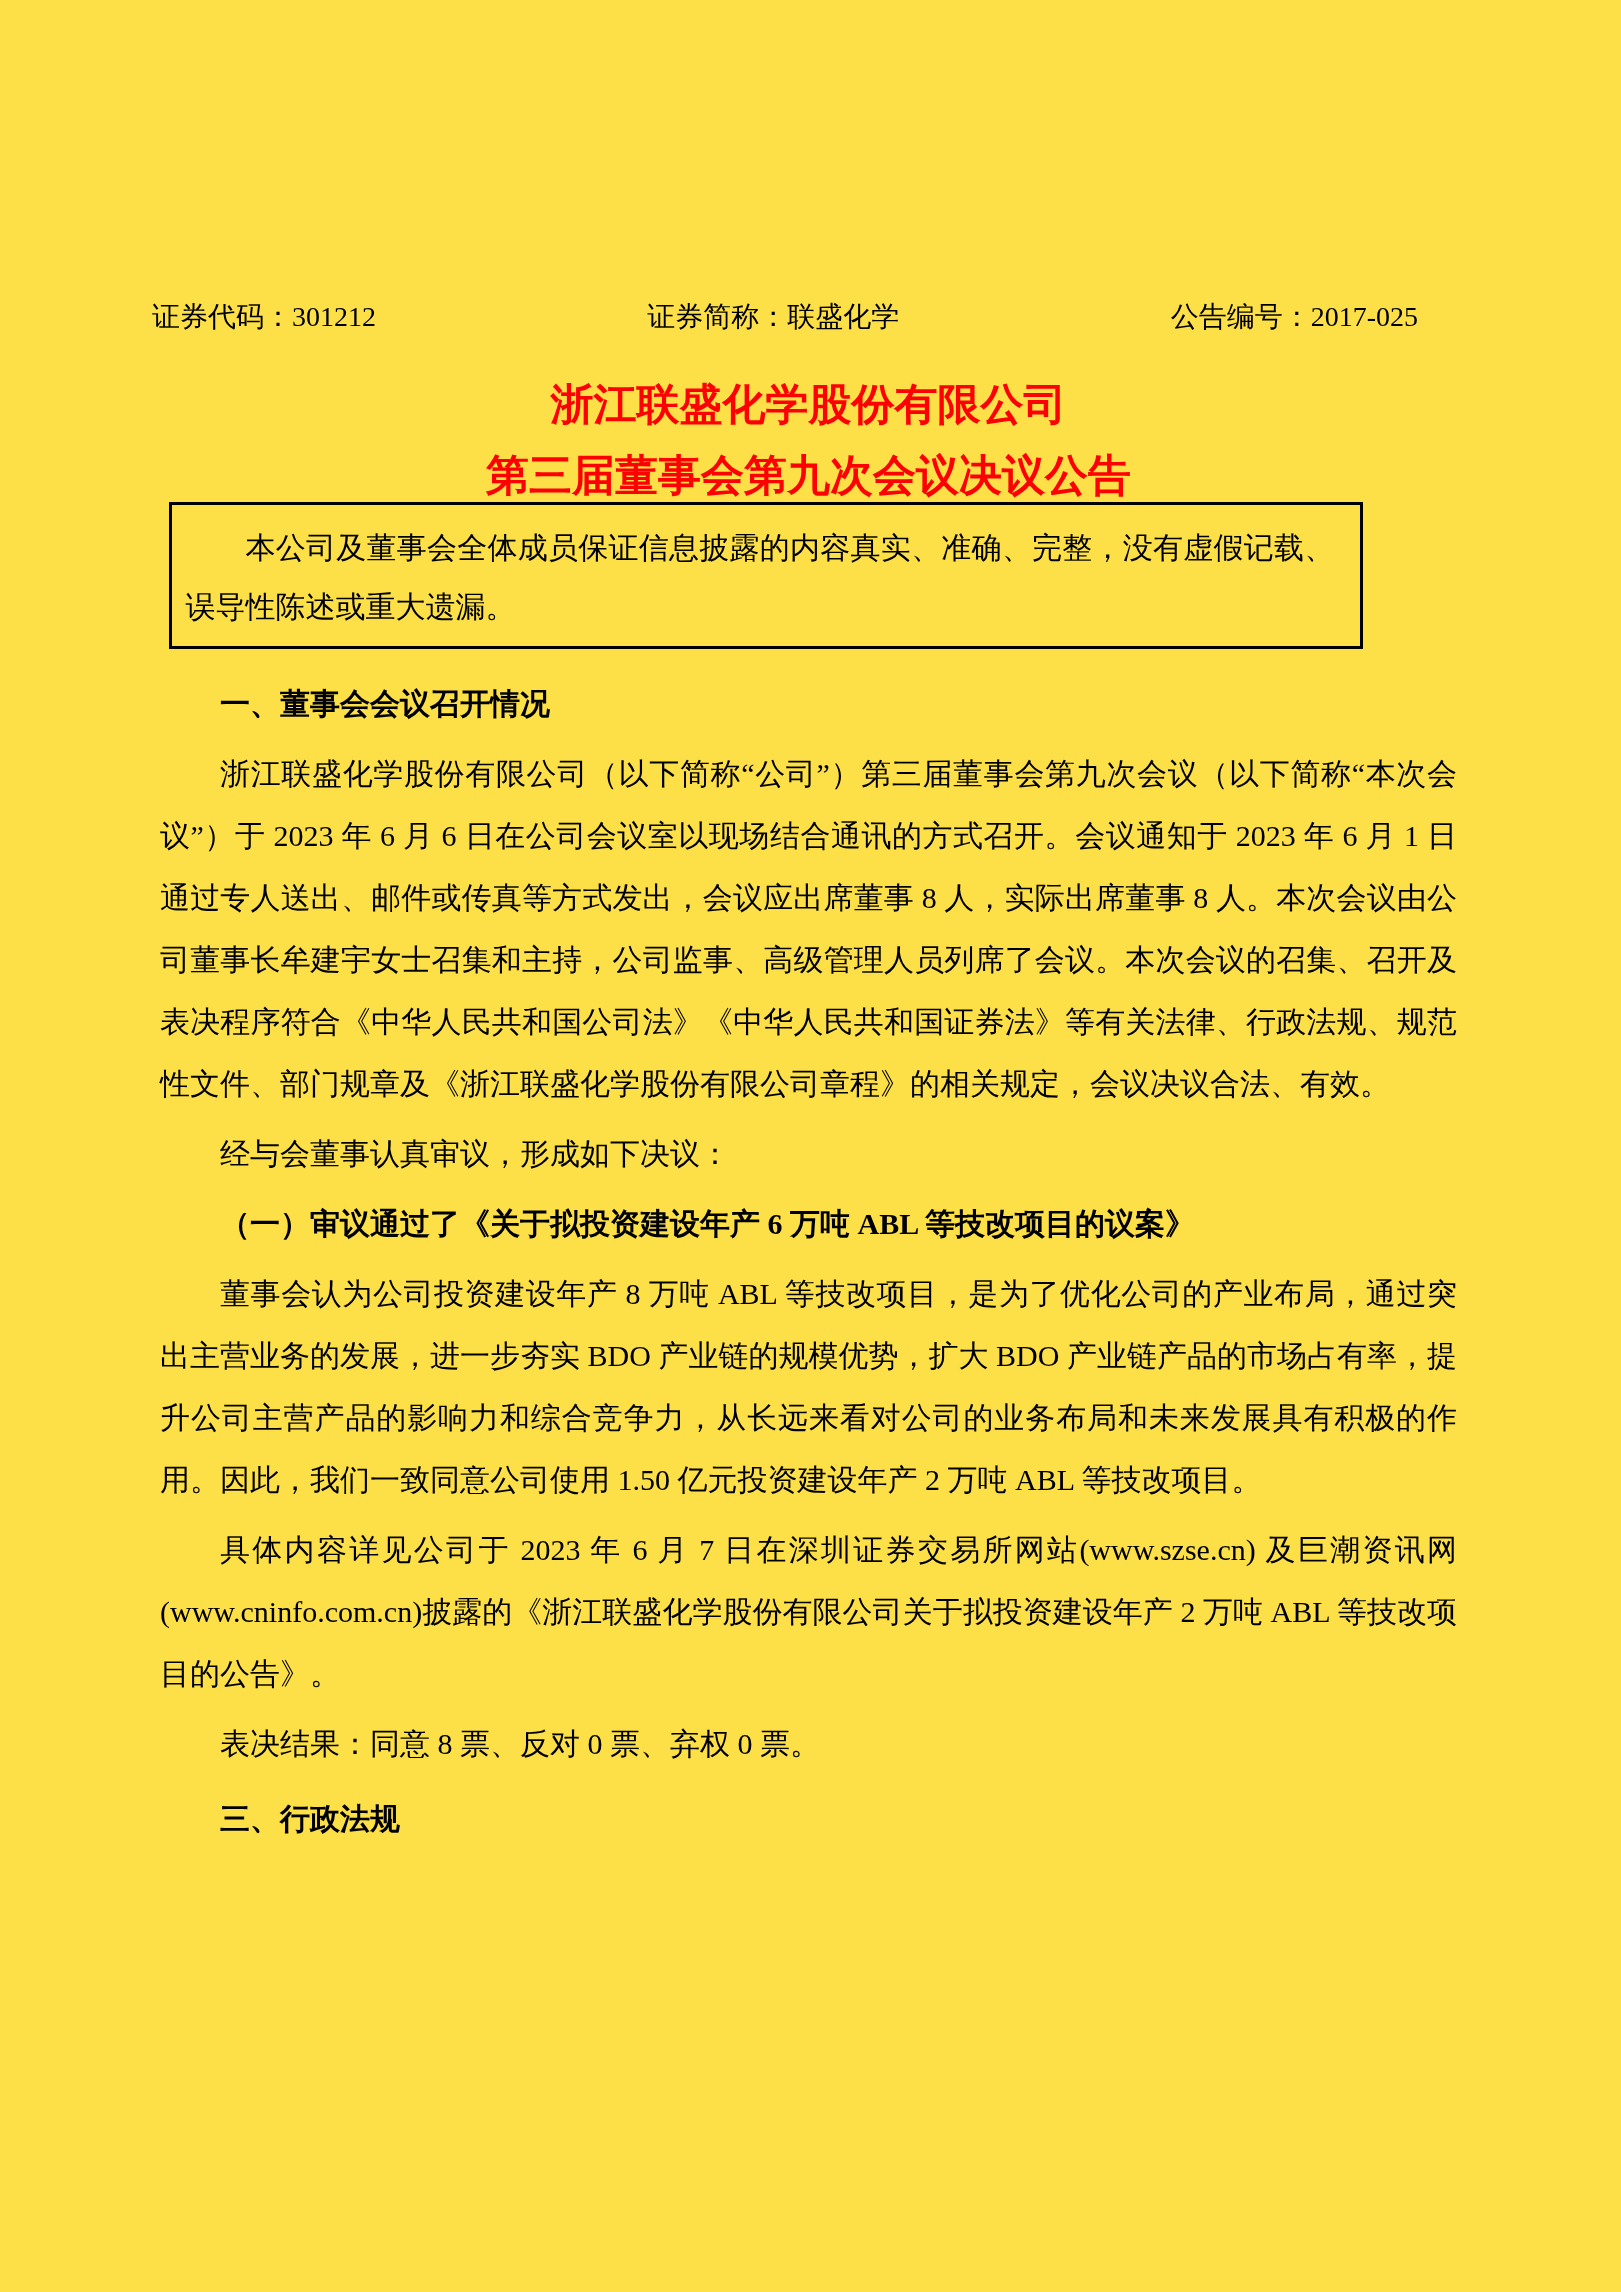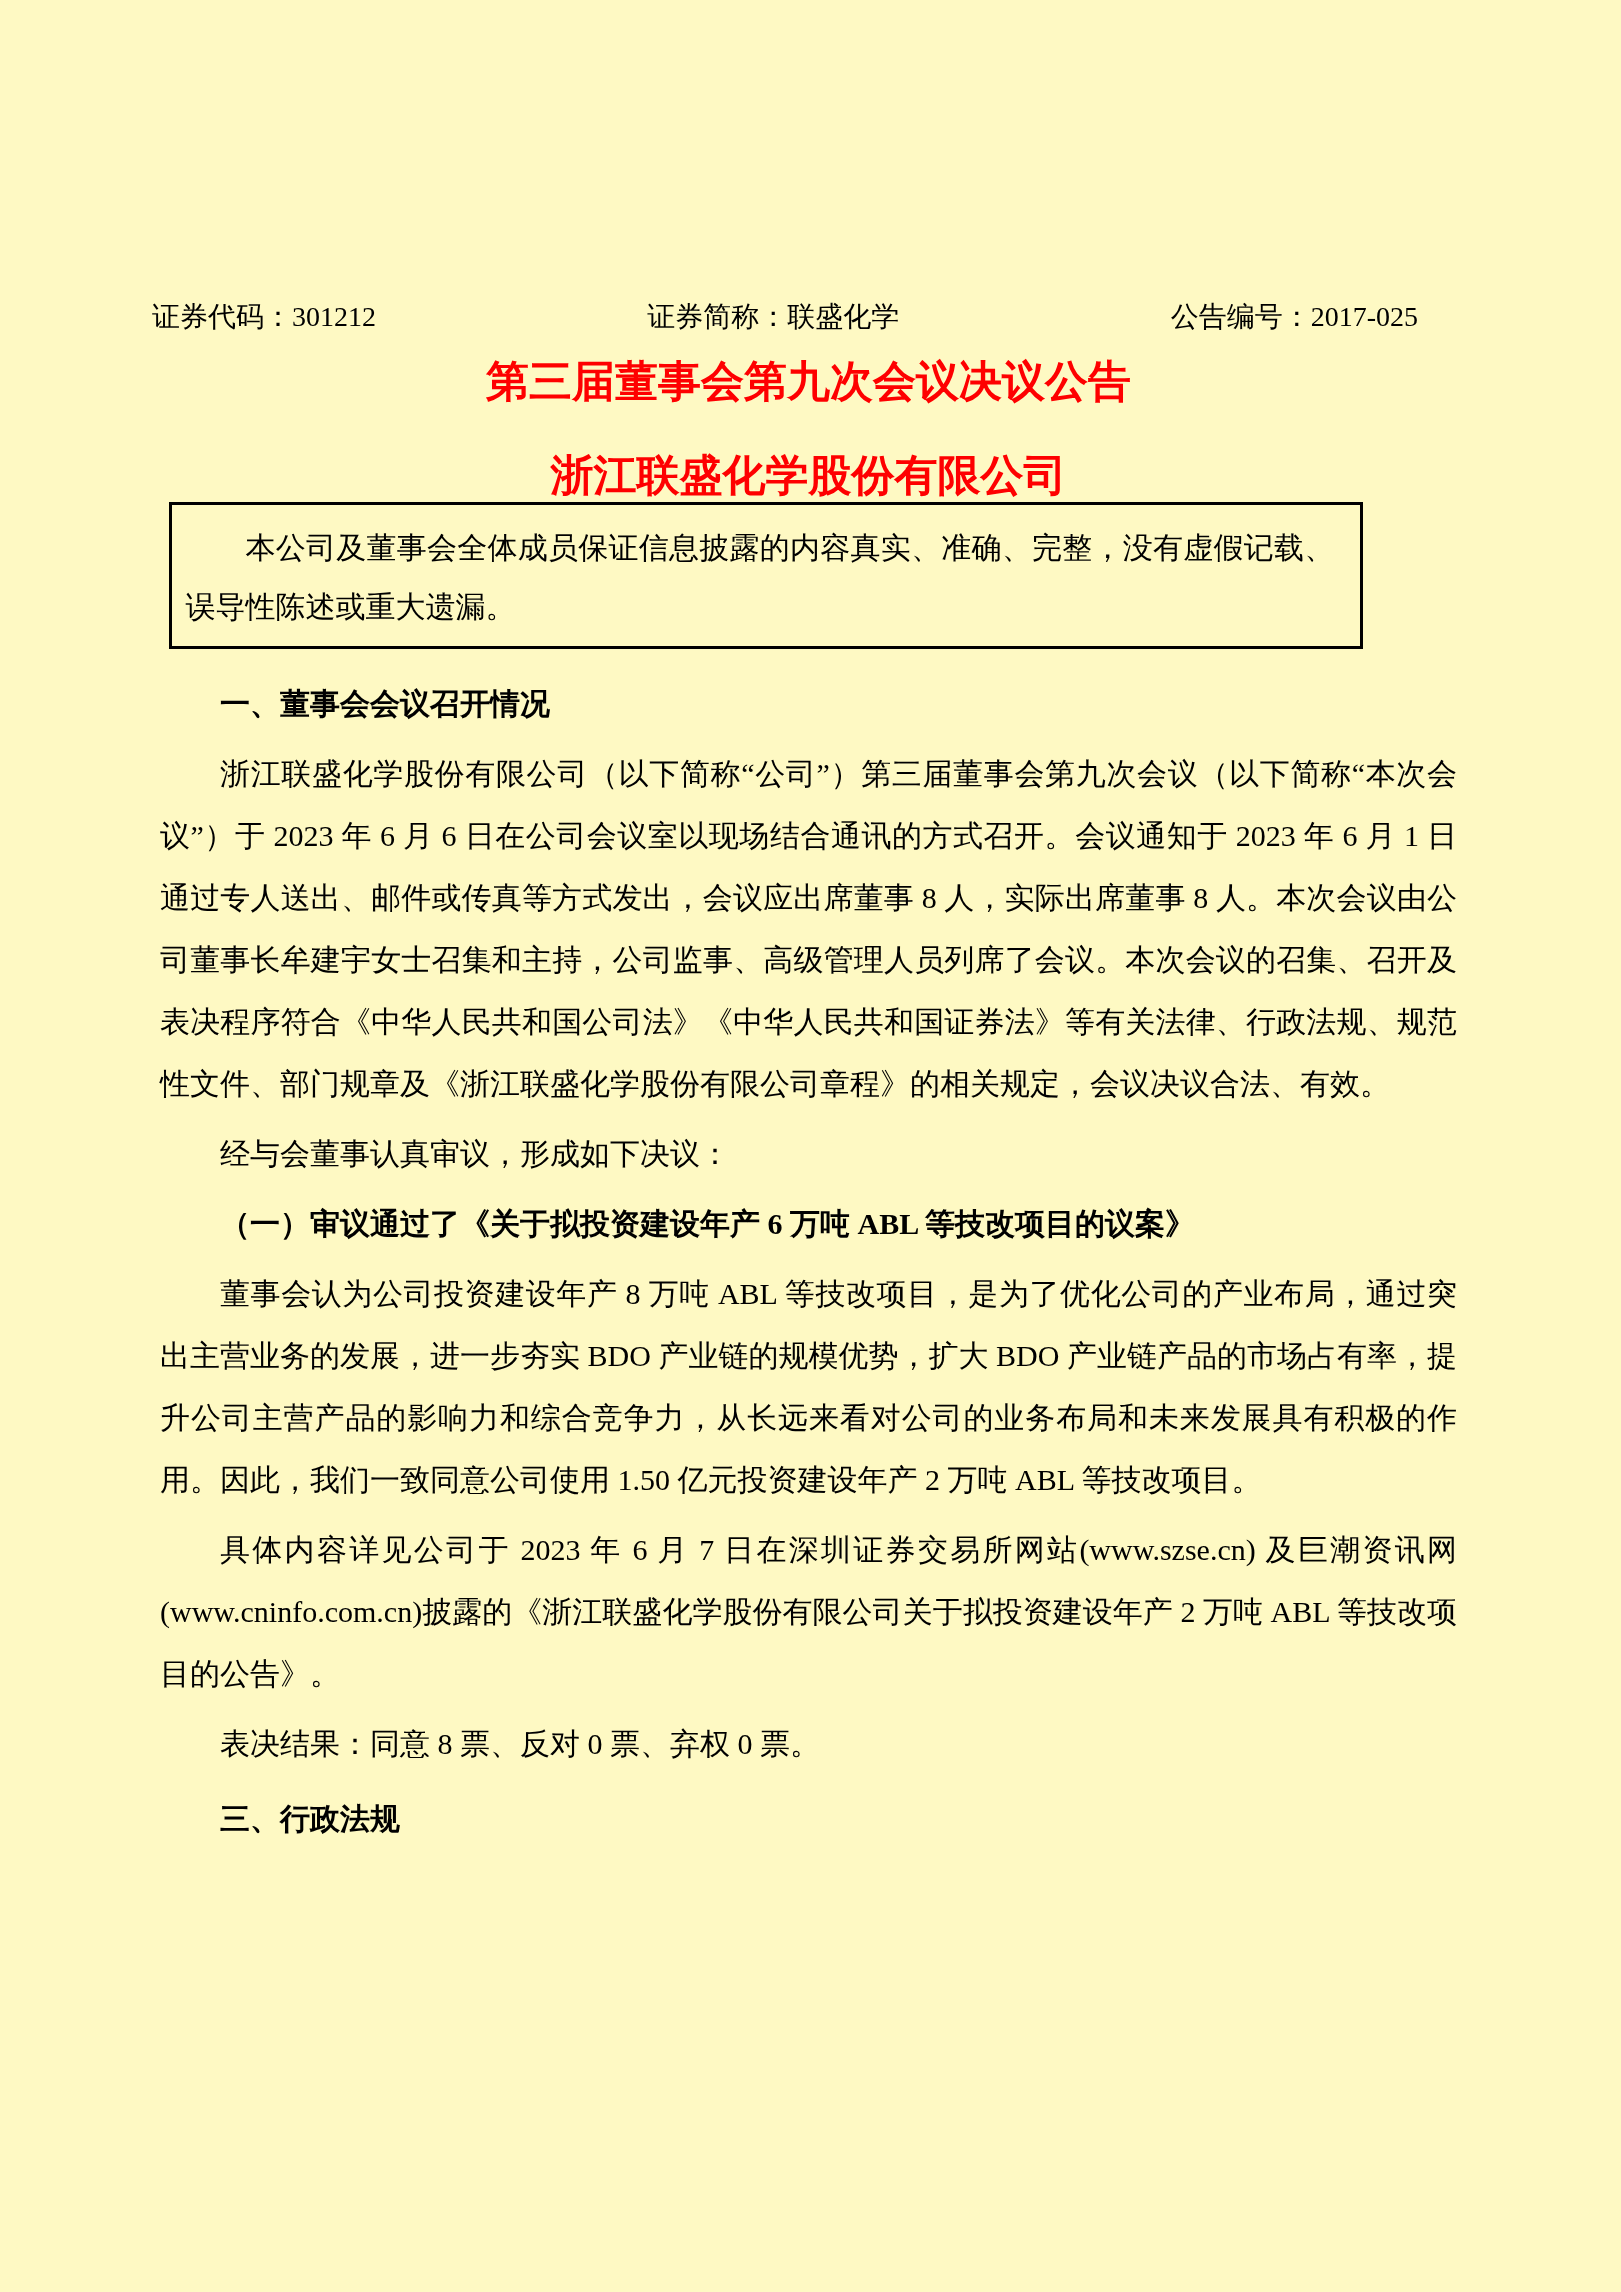--- a/index.html
+++ b/index.html
@@ -4,21 +4,21 @@
 <style>
   html, body {
     margin: 0;
     padding: 0;
     background: #ffffff;
   }
   .page {
     position: relative;
     width: 1621px;
     height: 2293px;
-    background: #fef9c3;
+    background: #fde047;
     font-family: "Liberation Serif", "DejaVu Serif", serif;
     color: #000000;
     overflow: hidden;
   }
   .content {
     position: absolute;
     left: 152px;
     top: 296px;
     width: 1313px;
   }
@@ -69,22 +69,22 @@
 
 <div class="page">
   <div class="content">
 
     <div class="doc-header">
       <span>证券代码：301212</span>
       <span>证券简称：联盛化学</span>
       <span>公告编号：2017-025</span>
     </div>
 
+    <p class="title title-company">浙江联盛化学股份有限公司</p>
     <p class="title title-announcement">第三届董事会第九次会议决议公告</p>
-    <p class="title title-company">浙江联盛化学股份有限公司</p>
 
     <div class="disclaimer-box">
       <p>本公司及董事会全体成员保证信息披露的内容真实、准确、完整，没有虚假记载、误导性陈述或重大遗漏。</p>
     </div>
 
     <div class="body-block">
       <p class="heading">一、董事会会议召开情况</p>
       <p class="para">浙江联盛化学股份有限公司（以下简称“公司”）第三届董事会第九次会议（以下简称“本次会议”）于 2023 年 6 月 6 日在公司会议室以现场结合通讯的方式召开。会议通知于 2023 年 6 月 1 日通过专人送出、邮件或传真等方式发出，会议应出席董事 8 人，实际出席董事 8 人。本次会议由公司董事长牟建宇女士召集和主持，公司监事、高级管理人员列席了会议。本次会议的召集、召开及表决程序符合《中华人民共和国公司法》《中华人民共和国证券法》等有关法律、行政法规、规范性文件、部门规章及《浙江联盛化学股份有限公司章程》的相关规定，会议决议合法、有效。</p>
 
       <p class="para">经与会董事认真审议，形成如下决议：</p>

